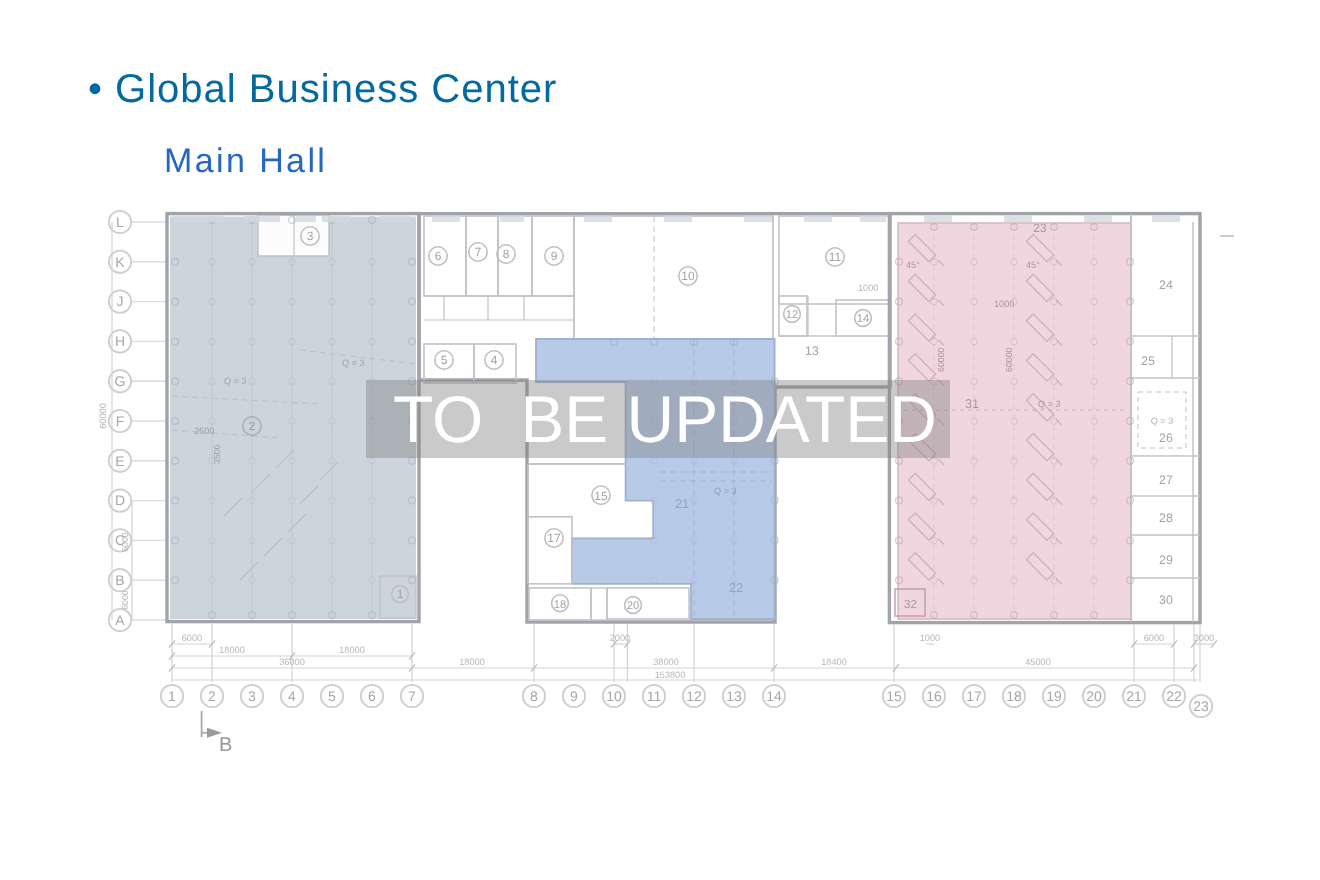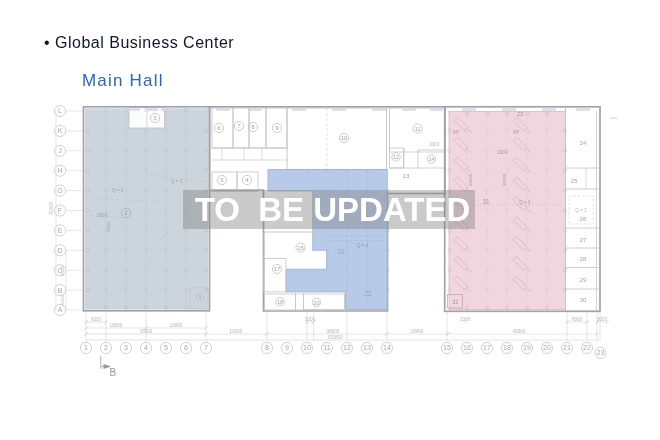--- a/index.html
+++ b/index.html
@@ -1,19 +1,19 @@
 <!DOCTYPE html>
 <html><head>
 <meta charset="utf-8">
 <style>
 html,body{margin:0;padding:0}
 body{width:660px;height:440px;background:#fff;font-family:"Liberation Sans",sans-serif;position:relative;overflow:hidden}
-.title{position:absolute;left:44px;top:34px;font-size:16px;color:#0f172a;letter-spacing:0.5px}
+.title{position:absolute;left:44px;top:34px;font-size:20px;color:#0369a1;letter-spacing:0.5px}
 .subtitle{position:absolute;left:82px;top:71px;font-size:17px;color:#2767c4;letter-spacing:1.2px}
-.band{position:absolute;left:183px;top:190px;width:292px;height:39px;background:rgba(128,128,128,0.42);color:#fff;font-weight:bold;font-size:33px;line-height:39px;text-align:center;white-space:pre;letter-spacing:0px;text-indent:7px}
+.band{position:absolute;left:183px;top:190px;width:292px;height:39px;background:rgba(128,128,128,0.42);color:#fff;font-weight:normal;font-size:33px;line-height:39px;text-align:center;white-space:pre;letter-spacing:0px;text-indent:7px}
 svg{position:absolute;left:0;top:0}
 </style>
 </head>
 <body>
 
 <div class="title">•&nbsp;Global Business Center</div>
 
 <div class="subtitle">Main Hall</div>
 
 <svg width="660" height="440" viewBox="0 0 660 440">

